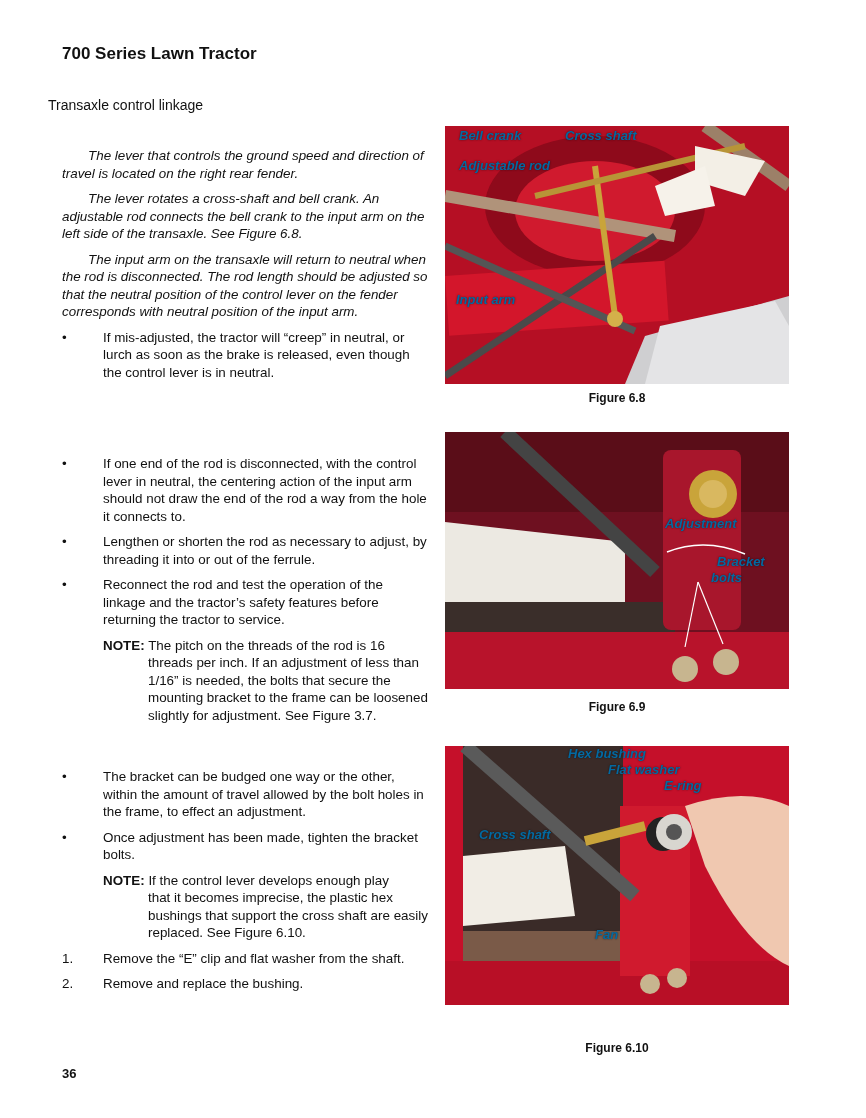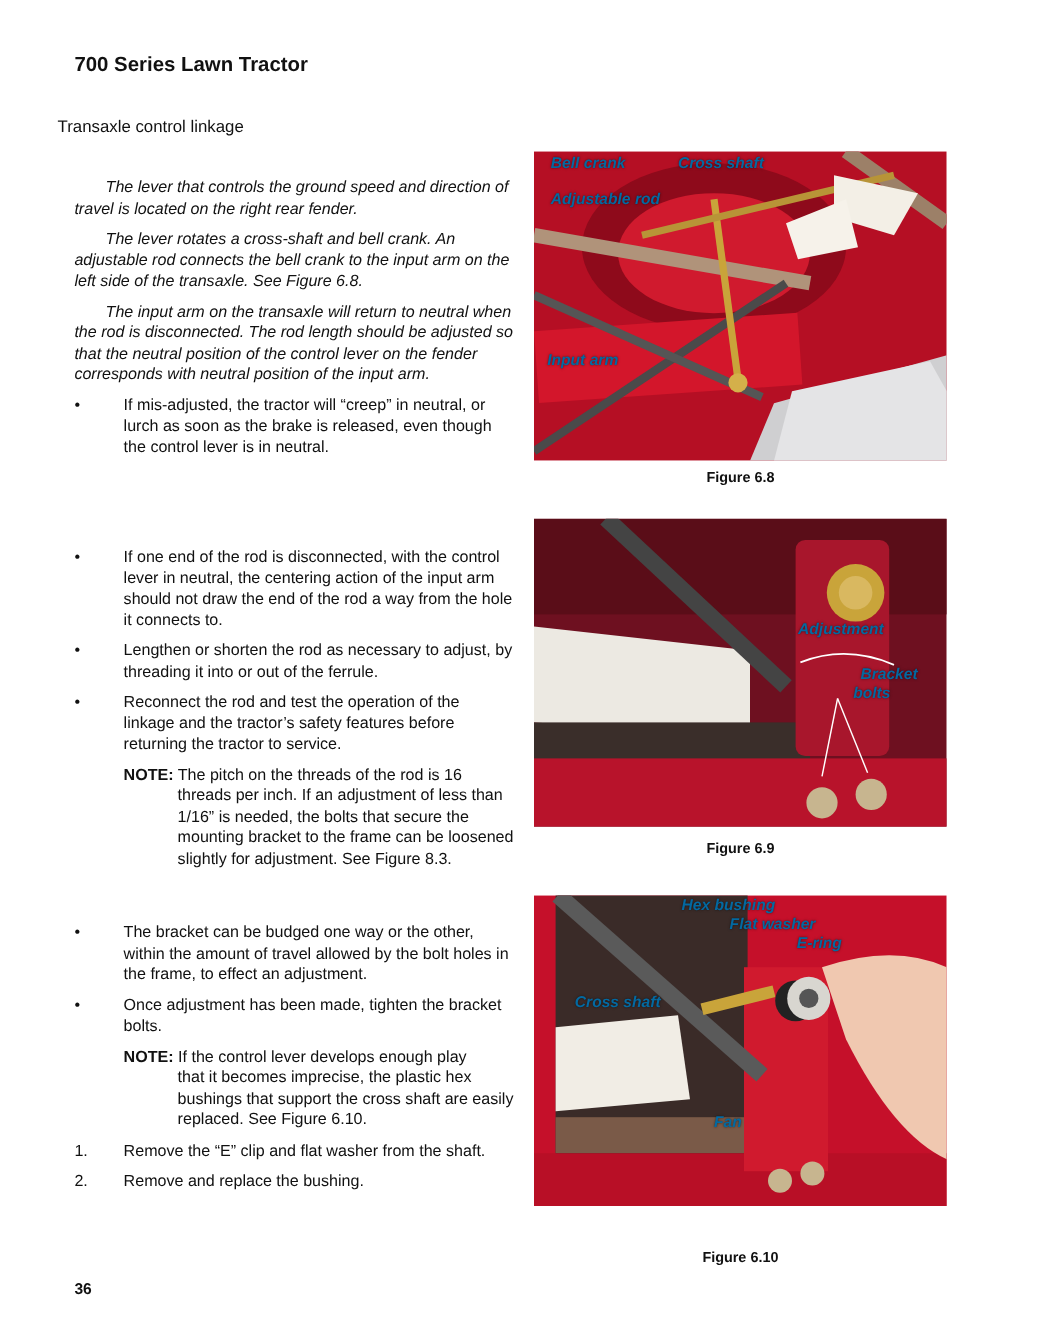--- a/index.html
+++ b/index.html
@@ -47,21 +47,21 @@
     <span class="mark">•</span>
     <span>Lengthen or shorten the rod as necessary to adjust, by threading it into or out of the ferrule.</span>
   </div>
   <div class="bullet">
     <span class="mark">•</span>
     <span>Reconnect the rod and test the operation of the linkage and the tractor’s safety features before returning the tractor to service.</span>
   </div>
   <div class="note">
     <span class="note-label">NOTE:</span>
     <span>The pitch on the threads of the rod is 16</span>
-    <span class="note-body" style="margin-top:0;">threads per inch. If an adjustment of less than 1/16” is needed, the bolts that secure the mounting bracket to the frame can be loosened slightly for adjustment. See Figure 8.3.</span>
+    <span class="note-body" style="margin-top:0;">threads per inch. If an adjustment of less than 1/16” is needed, the bolts that secure the mounting bracket to the frame can be loosened slightly for adjustment. See Figure 3.7.</span>
   </div>
 </div>
 
 <div class="col" style="top:768px;">
   <div class="bullet">
     <span class="mark">•</span>
     <span>The bracket can be budged one way or the other, within the amount of travel allowed by the bolt holes in the frame, to effect an adjustment.</span>
   </div>
   <div class="bullet">
     <span class="mark">•</span>

